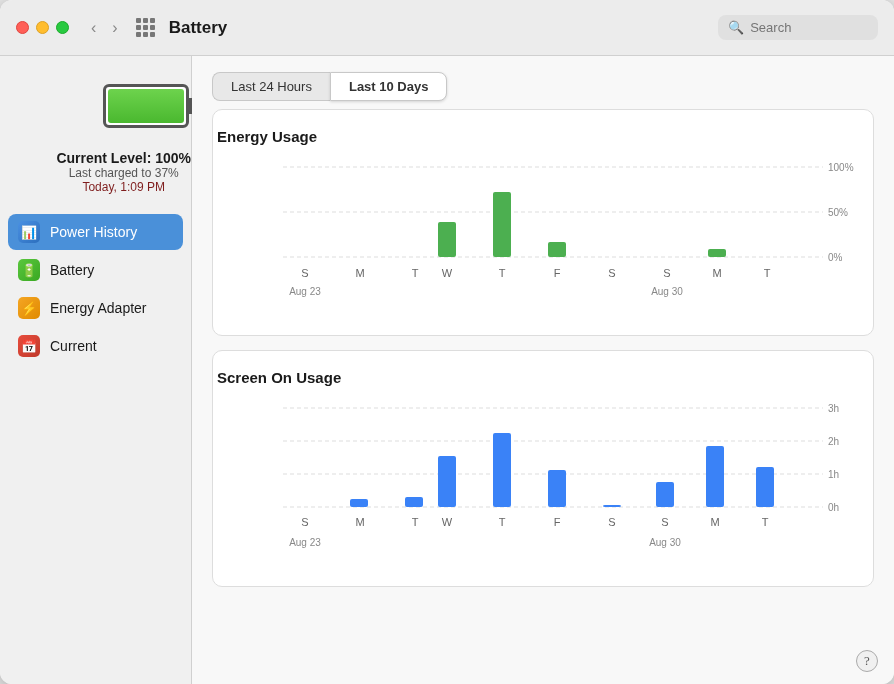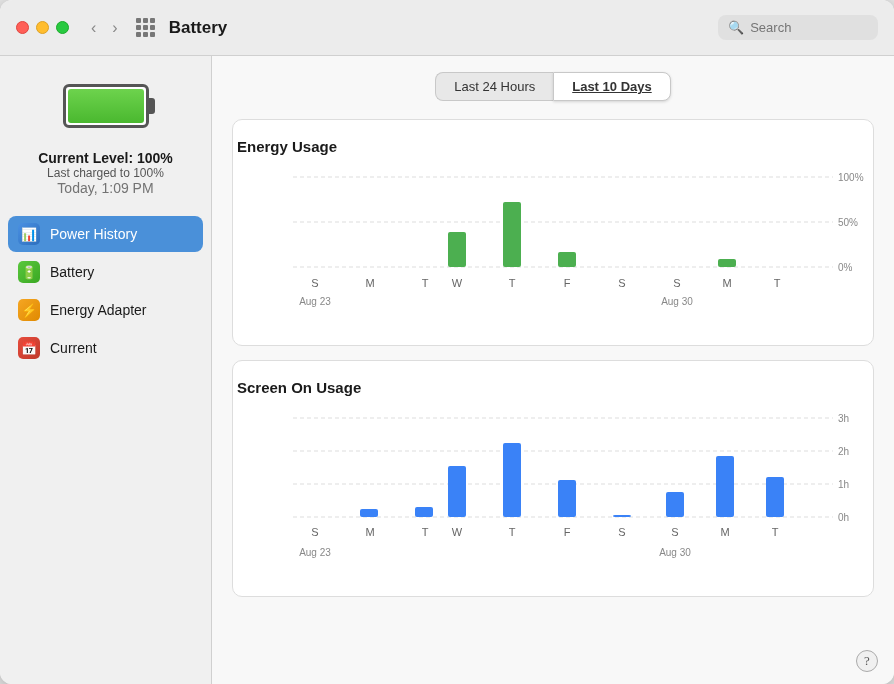--- a/index.html
+++ b/index.html
@@ -98,26 +98,26 @@
       color: #6d28d9;
       outline: none;
       width: 100%;
     }
     .content {
       display: flex;
       flex: 1;
       overflow: hidden;
     }
     .sidebar {
-      width: 212px;
+      width: 192px;
       background: #f0f0f0;
       border-right: 1px solid #d0d0d0;
       display: flex;
       flex-direction: column;
-      align-items: center;
+      align-items: flex-end;
       padding-top: 24px;
       flex-shrink: 0;
     }
     .battery-icon-wrap {
       width: 90px;
       height: 52px;
       margin-bottom: 18px;
     }
     .battery-visual {
       width: 86px;
@@ -155,22 +155,22 @@
     .battery-level {
       font-size: 14px;
       font-weight: 700;
       color: #1a1a1a;
     }
     .battery-charged {
       font-size: 12px;
       color: #555;
     }
     .battery-time {
-      font-size: 14px;
-      color: #737373;
+      font-size: 12px;
+      color: #7f1d1d;
     }
     .sidebar-nav {
       width: 100%;
       padding: 0 8px;
       display: flex;
       flex-direction: column;
       gap: 2px;
     }
     .sidebar-item {
       display: flex;
@@ -204,23 +204,22 @@
       flex: 1;
       background: #f8f8f8;
       display: flex;
       flex-direction: column;
       padding: 16px 20px 20px;
       overflow-y: auto;
       position: relative;
     }
     .tab-bar {
       display: flex;
-      justify-content: center;
       gap: 0;
-      margin-bottom: 18px;
+      margin-bottom: 8px;
     }
     .tab-btn {
       padding: 6px 18px;
       font-size: 13px;
       color: #333;
       background: #e8e8e8;
       border: 1px solid #c8c8c8;
       cursor: pointer;
       font-family: inherit;
     }
@@ -228,21 +227,20 @@
       border-radius: 8px 0 0 8px;
       border-right: none;
     }
     .tab-btn:last-child {
       border-radius: 0 8px 8px 0;
     }
     .tab-btn.active {
       background: #fff;
       font-weight: 600;
       box-shadow: 0 1px 3px rgba(0,0,0,0.15);
-      text-decoration: underline;
     }
     .chart-card {
       background: #fff;
       border: 1px solid #ddd;
       border-radius: 10px;
       padding: 18px 4px 14px;
       margin-bottom: 14px;
     }
     .chart-title {
       font-size: 15px;
@@ -313,21 +311,21 @@
     <div class="sidebar">
 
       <div class="battery-icon-wrap">
         <div class="battery-visual">
           <div class="battery-fill"></div>
         </div>
       </div>
 
       <div class="battery-info">
         <div class="battery-level">Current Level: 100%</div>
-        <div class="battery-charged">Last charged to 100%</div>
+        <div class="battery-charged">Last charged to 37%</div>
         <div class="battery-time">Today, 1:09 PM</div>
       </div>
 
       <div class="sidebar-nav">
         <div class="sidebar-item active">
           <div class="sidebar-icon icon-usage">📊</div>
           <span>Power History</span>
         </div>
         <div class="sidebar-item">
           <div class="sidebar-icon icon-battery">🔋</div>

